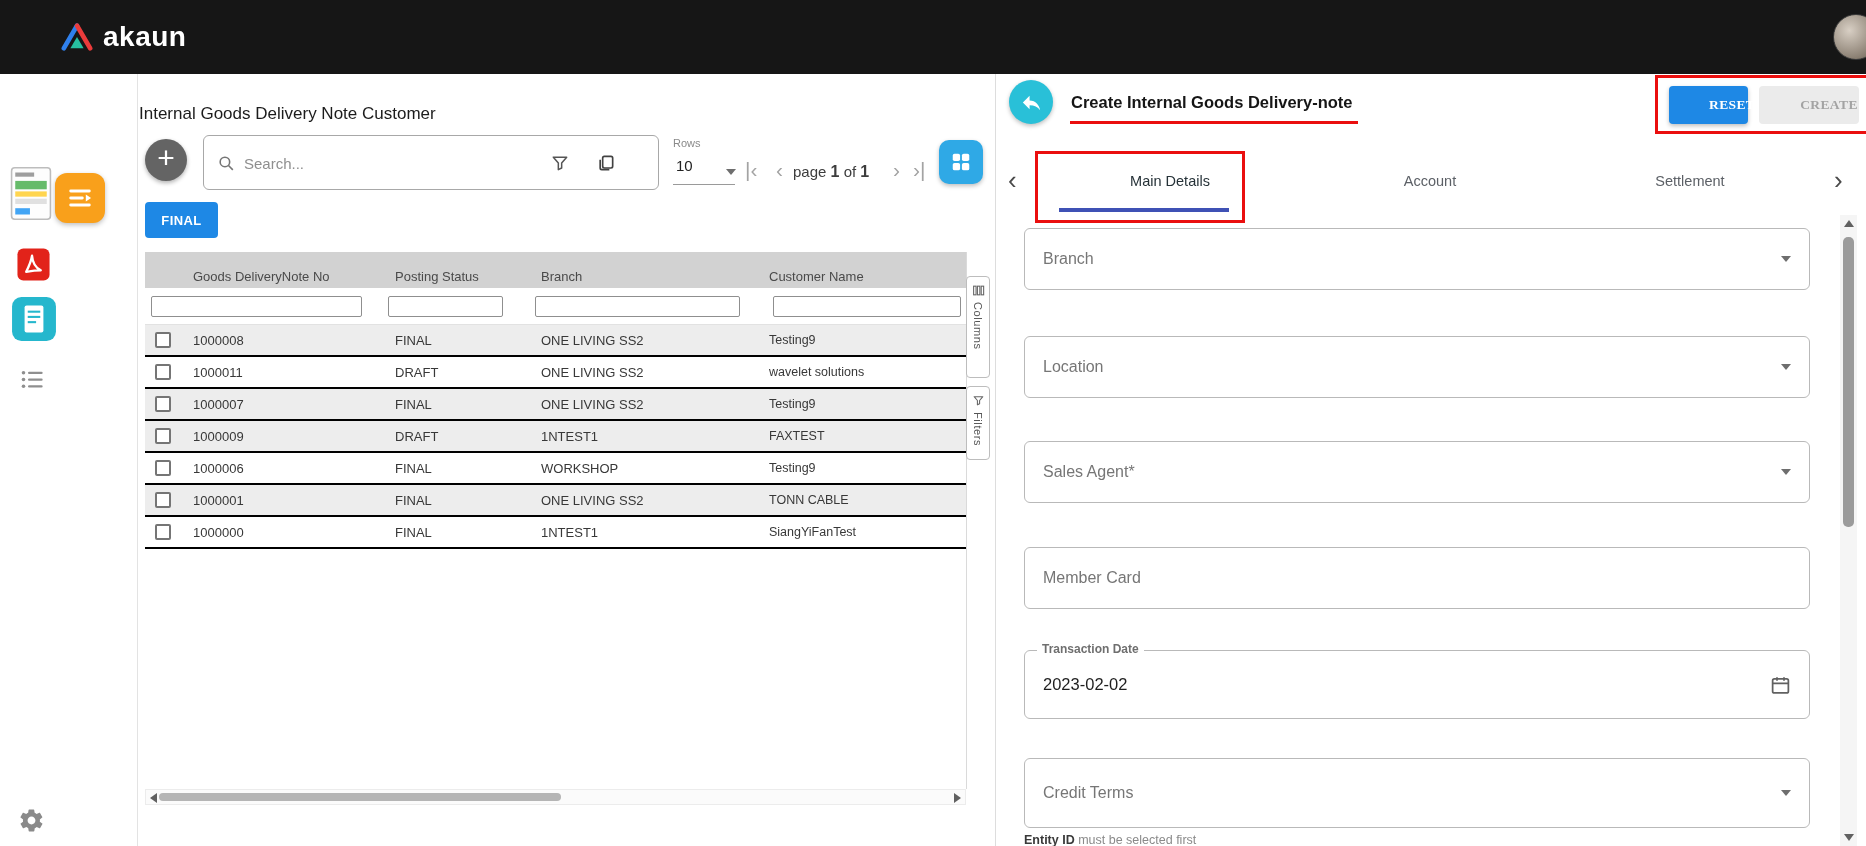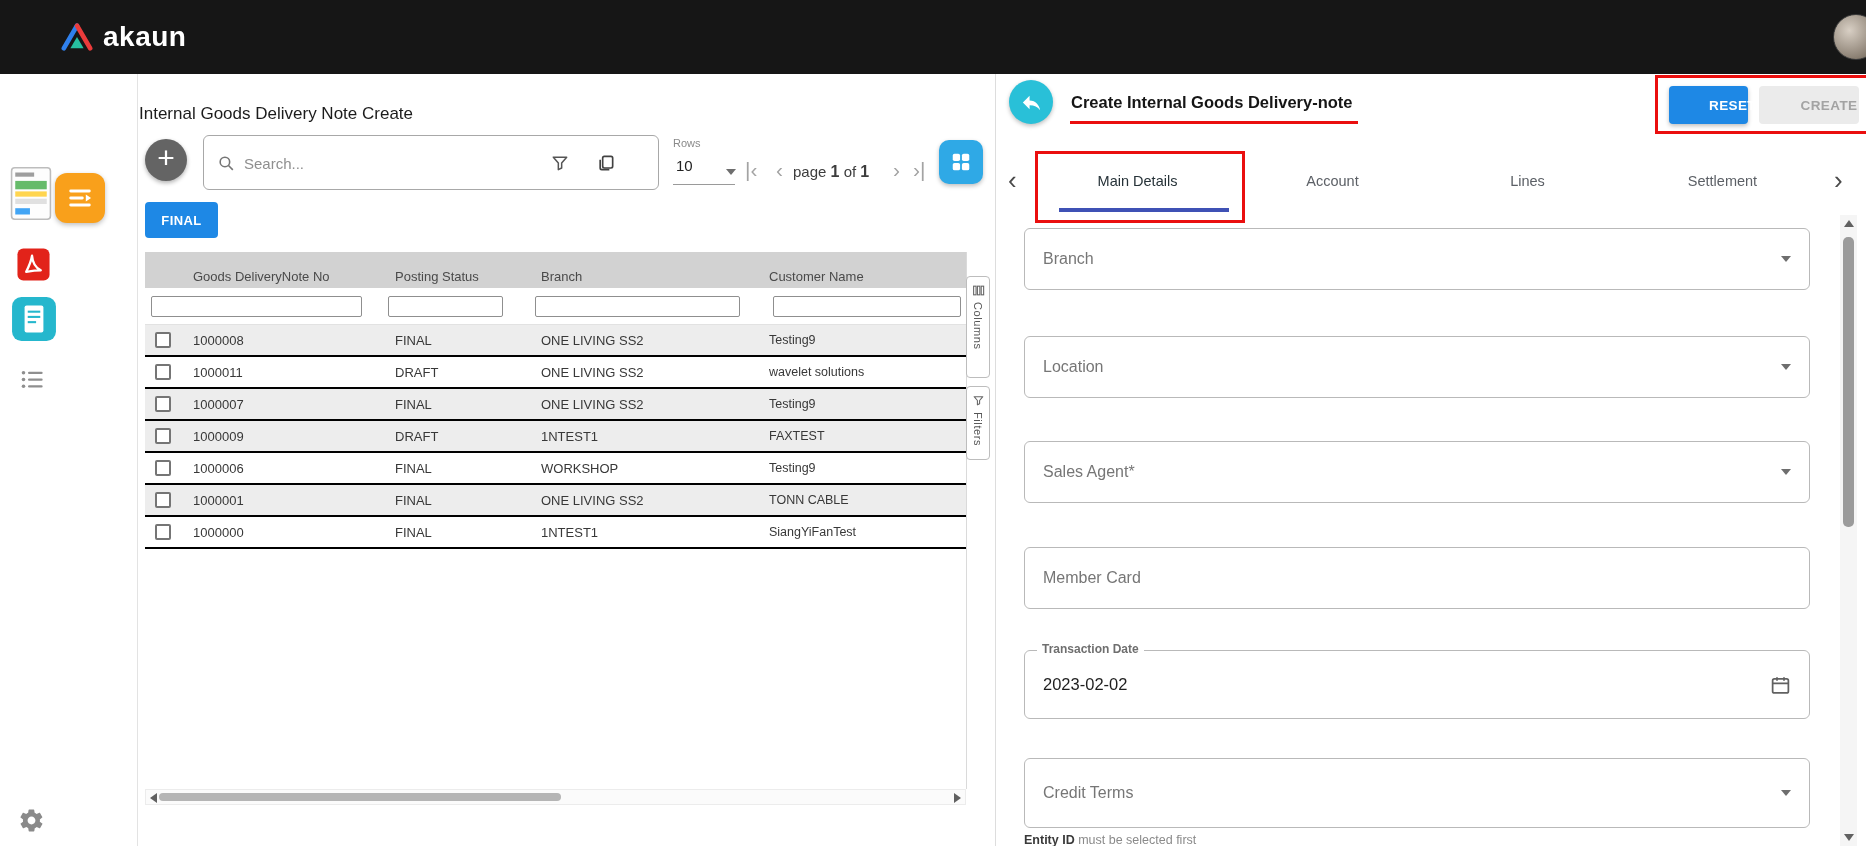--- a/index.html
+++ b/index.html
@@ -75,21 +75,21 @@
   .side-tab { position:absolute; left:966px; width:24px; border:1px solid #bdbdbd; border-radius:4px;
               background:#fff; display:flex; flex-direction:column; align-items:center;
               padding-top:7px; gap:5px; cursor:pointer; }
   .vtext { writing-mode:vertical-rl; font-size:11px; color:#555; letter-spacing:.6px; }
 
   
   .back-btn { position:absolute; left:1009px; top:80px; width:44px; height:44px; border-radius:50%;
               background:#29c0d8; display:flex; align-items:center; justify-content:center;
               box-shadow:0 2px 4px rgba(0,0,0,.25); cursor:pointer; }
   .create-title { position:absolute; left:1071px; top:93px; font-size:16.5px; color:#161616; }
-  .btn { position:absolute; top:86px; height:38px; border-radius:4px; border:none; font-family:Liberation Sans, sans-serif;
+  .btn { position:absolute; top:86px; height:38px; border-radius:4px; border:none; font-family:Liberation Serif, serif;
          font-size:13.5px; font-weight:bold; letter-spacing:.4px; cursor:pointer;padding-left:40px; }
   .btn.reset { left:1669px; width:79px; background:#1e88e5; color:#fff; box-shadow:0 2px 4px rgba(0,0,0,.25); }
   .btn.create { left:1759px; width:100px; background:#ebebeb; color:#a3a3a3; cursor:default; }
 
   .tabs { position:absolute; left:1040px; top:158px; width:780px; height:45px; display:flex; }
   .tab { flex:1; display:flex; align-items:center; justify-content:center; font-size:14.5px;
          color:#5c6066; cursor:pointer; }
   .tab.active { color:#263238; font-weight:500; }
   .tab-ind { position:absolute; left:1059px; top:208px; width:170px; height:4px; background:#3f51b5; }
   .tab-chev { position:absolute; top:167px; font-size:26px; color:#4a4a4a; cursor:pointer; line-height:26px; }
@@ -181,21 +181,21 @@
   <svg class="abs" style="left:18px; top:733px;" viewBox="0 0 24 24" width="27" height="27">
     <path fill="#8a8a8a" d="M19.4 13c0-.3.1-.6.1-1s0-.7-.1-1l2.1-1.6c.2-.2.2-.4.1-.6l-2-3.4c-.1-.2-.4-.3-.6-.2l-2.5 1c-.5-.4-1.1-.7-1.7-1l-.4-2.6c0-.2-.2-.4-.5-.4h-4c-.2 0-.4.2-.5.4l-.4 2.6c-.6.2-1.2.6-1.7 1l-2.5-1c-.2-.1-.5 0-.6.2l-2 3.4c-.1.2-.1.5.1.6L4.5 11c0 .3-.1.6-.1 1s0 .7.1 1l-2.1 1.6c-.2.2-.2.4-.1.6l2 3.4c.1.2.4.3.6.2l2.5-1c.5.4 1.1.7 1.7 1l.4 2.6c0 .2.2.4.5.4h4c.2 0 .4-.2.5-.4l.4-2.6c.6-.2 1.2-.6 1.7-1l2.5 1c.2.1.5 0 .6-.2l2-3.4c.1-.2.1-.5-.1-.6L19.4 13zM12 15.5c-1.9 0-3.5-1.6-3.5-3.5s1.6-3.5 3.5-3.5 3.5 1.6 3.5 3.5-1.6 3.5-3.5 3.5z"></path>
   </svg>
 
 </aside>
 
 <div class="v-divider" style="left:137px;"></div>
 <div class="v-divider" style="left:995px; background:#dddddd;"></div>
 
 <section>
-  <h1 class="listing-title">Internal Goods Delivery Note Create</h1>
+  <h1 class="listing-title">Internal Goods Delivery Note Customer</h1>
 
   <div class="plus-btn">+</div>
 
   <div class="searchbox">
     <svg class="abs" style="left:13px; top:18px;" viewBox="0 0 24 24" width="19" height="19">
       <circle cx="10" cy="10" r="6" fill="none" stroke="#757575" stroke-width="2"></circle>
       <line x1="14.5" y1="14.5" x2="20" y2="20" stroke="#757575" stroke-width="2"></line>
     </svg>
     <input type="text" placeholder="Search..." style="">
     <svg class="abs" style="left:346px; top:17px;" viewBox="0 0 24 24" width="20" height="20">
@@ -338,21 +338,20 @@
 
   <h2 class="create-title">Create Internal Goods Delivery-note</h2>
 
   <button class="btn reset">RESET</button>
   <button class="btn create">CREATE</button>
 
   <span class="tab-chev" style="left:1008px;">‹</span>
   <div class="tabs">
     <div class="tab active">Main Details</div>
     <div class="tab">Account</div>
-    <div class="tab">Lines</div>
     <div class="tab">Settlement</div>
   </div>
   <div class="tab-ind"></div>
   <span class="tab-chev" style="left:1834px;">›</span>
 
   <div class="field" style="top:228px; height:62px;">
     <span class="lbl">Branch</span>
     <span class="right-ic caret-down"></span>
   </div>
 

